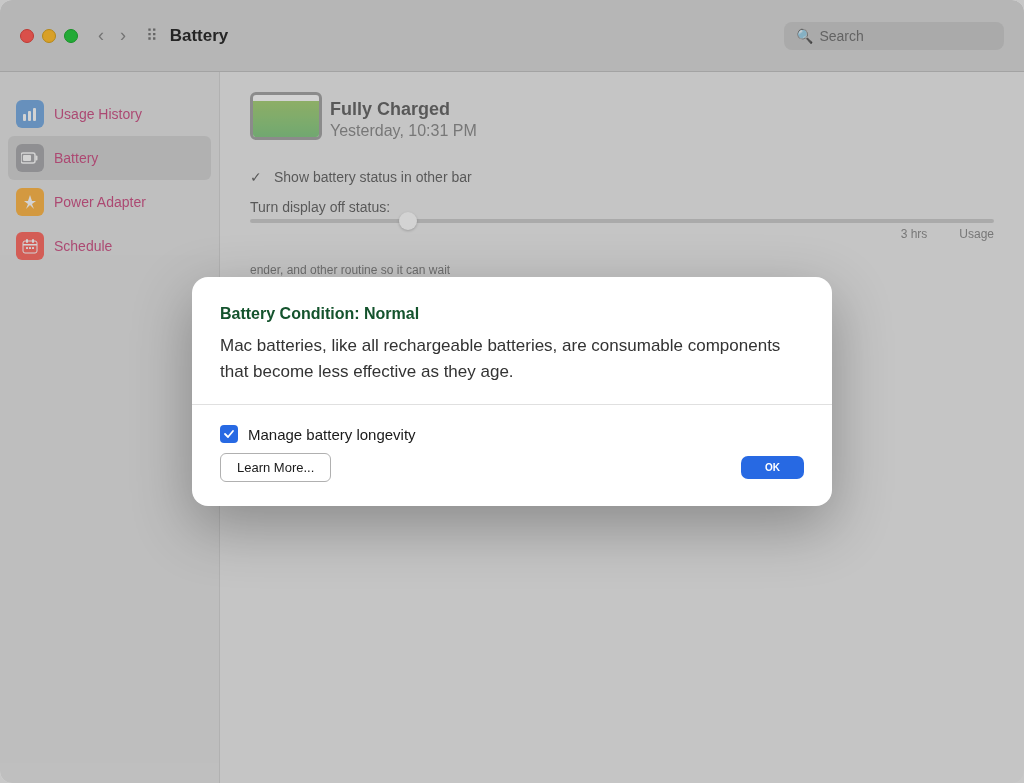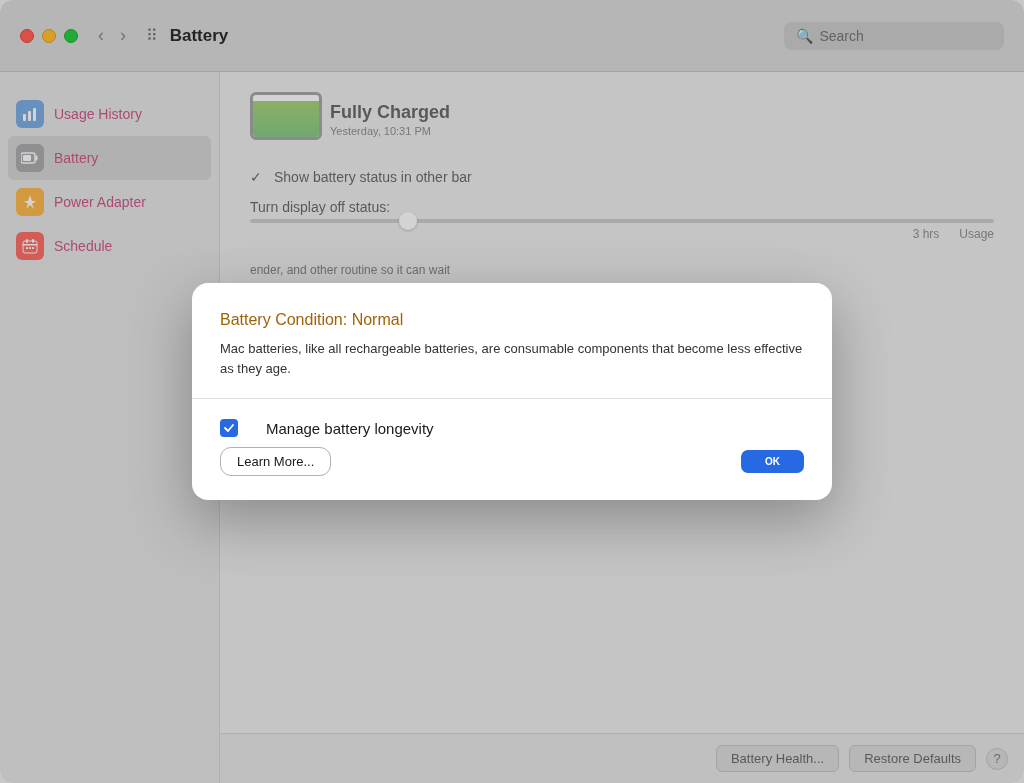--- a/index.html
+++ b/index.html
@@ -180,21 +180,21 @@
       height: 85%;
       background: linear-gradient(to top, #5cb85c, #8bc34a);
     }
 
     .battery-status {
       font-size: 18px;
       font-weight: 600;
       color: #333;
     }
     .battery-time {
-      font-size: 11px;
+      font-size: 16px;
       color: #666;
       margin-top: 2px;
     }
 
     .settings-area {
       margin-top: 10px;
     }
     .setting-row {
       display: flex;
       align-items: center;
@@ -233,21 +233,21 @@
       background: white;
       border-radius: 50%;
       box-shadow: 0 1px 3px rgba(0,0,0,0.3);
       position: absolute;
       left: 20%;
       top: -7px;
     }
     .slider-labels {
       display: flex;
       justify-content: flex-end;
-      gap: 20px;
+      gap: 32px;
       font-size: 12px;
       color: #666;
       margin-bottom: 8px;
     }
 
     .hint-text {
       font-size: 12px;
       color: #555;
       line-height: 1.5;
       margin-top: 20px;
@@ -311,42 +311,42 @@
       background: white;
       border-radius: 16px;
       padding: 28px 28px 24px 28px;
       width: 640px;
       box-shadow: 0 20px 60px rgba(0,0,0,0.3);
       position: relative;
     }
 
     .modal-title {
       font-size: 16px;
-      font-weight: 400;
-      color: #a16207;
+      font-weight: 700;
+      color: #14532d;
       margin-bottom: 10px;
     }
 
     .modal-description {
-      font-size: 13px;
+      font-size: 17px;
       color: #333;
       line-height: 1.5;
       margin-bottom: 20px;
     }
 
     .modal-divider {
       height: 1px;
       background: #e0e0e0;
       margin: 0 -28px 20px -28px;
     }
 
     .checkbox-row {
       display: flex;
       align-items: center;
-      gap: 28px;
+      gap: 10px;
       margin-bottom: 10px;
     }
     .checkbox-checked {
       width: 18px;
       height: 18px;
       background: #2769e3;
       border-radius: 4px;
       display: flex;
       align-items: center;
       justify-content: center;
@@ -373,21 +373,21 @@
     .modal-footer {
       display: flex;
       justify-content: space-between;
       align-items: center;
       margin-top: 4px;
     }
 
     .learn-more-btn {
       background: white;
       border: 1px solid #b0b0b0;
-      border-radius: 11px;
+      border-radius: 6px;
       padding: 6px 16px;
       font-size: 13px;
       color: #1a1a1a;
       cursor: pointer;
     }
 
     .ok-btn {
       background: #2769e3;
       border: none;
       border-radius: 7px;
@@ -496,25 +496,20 @@
         </div>
         <div class="slider-labels">
           <span>3 hrs</span>
           <span>Usage</span>
         </div>
         <div class="hint-text">ender, and other
 routine so it can wait</div>
       </div>
     </div>
 
-    <div class="bottom-bar">
-      <button class="bottom-btn">Battery Health...</button>
-      <button class="bottom-btn">Restore Defaults</button>
-      <div class="help-btn">?</div>
-    </div>
   </div>
 
   <div class="modal-overlay">
     <div class="modal">
       <div class="modal-title">Battery Condition: Normal</div>
       <div class="modal-description">Mac batteries, like all rechargeable batteries, are consumable components that become less effective as they age.</div>
 
       <div class="modal-divider"></div>
 
       <div class="checkbox-row">

